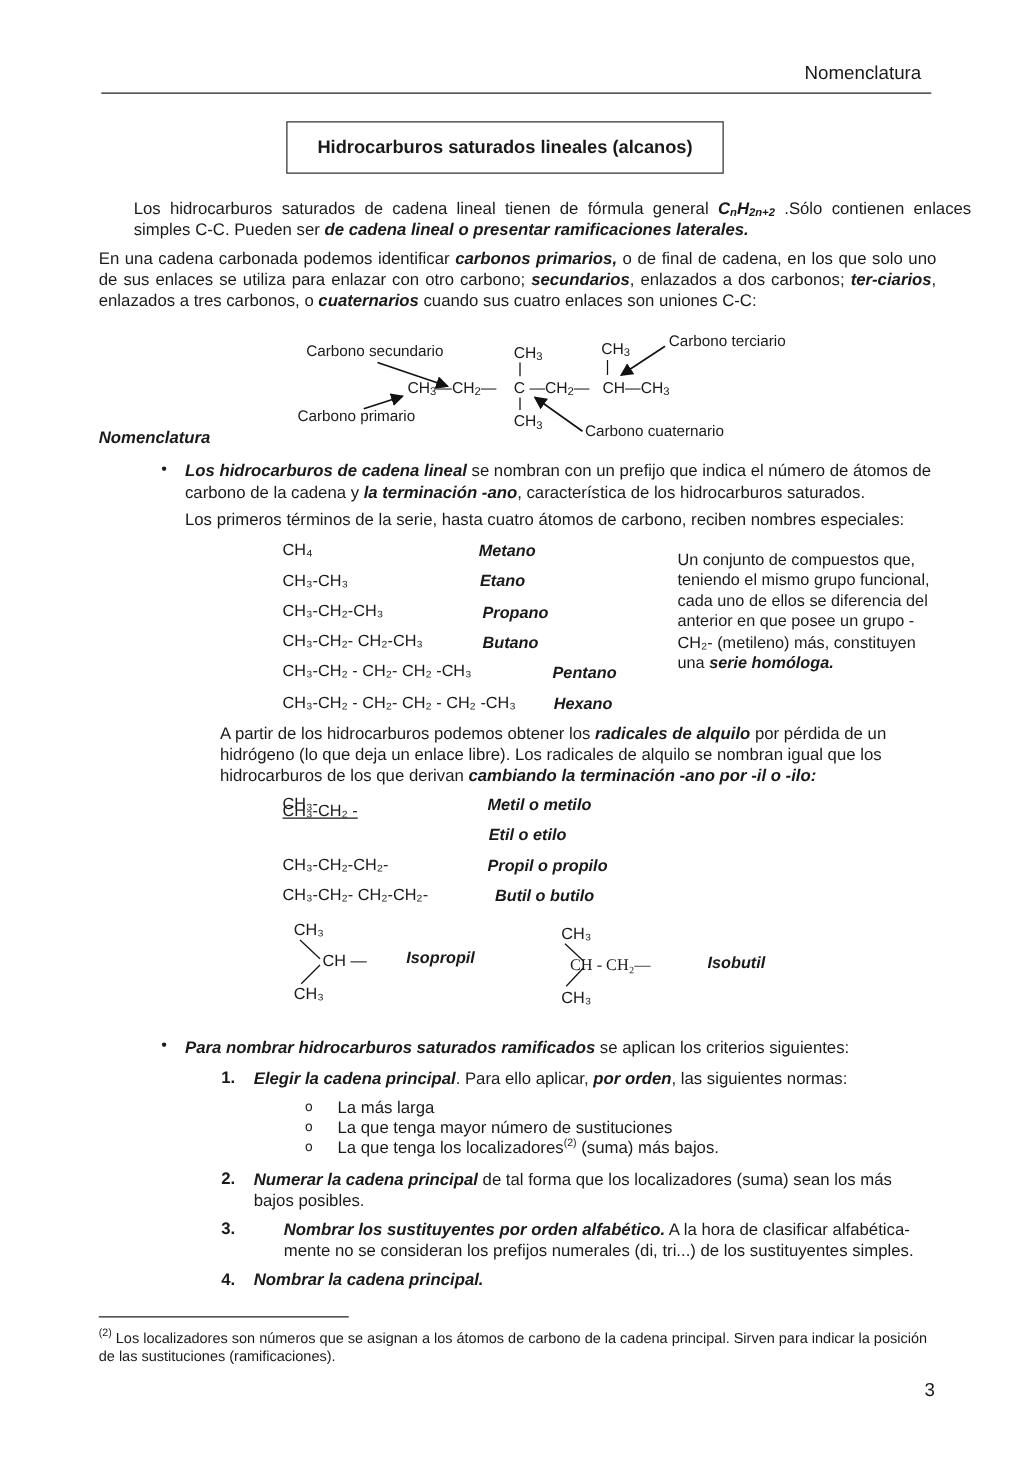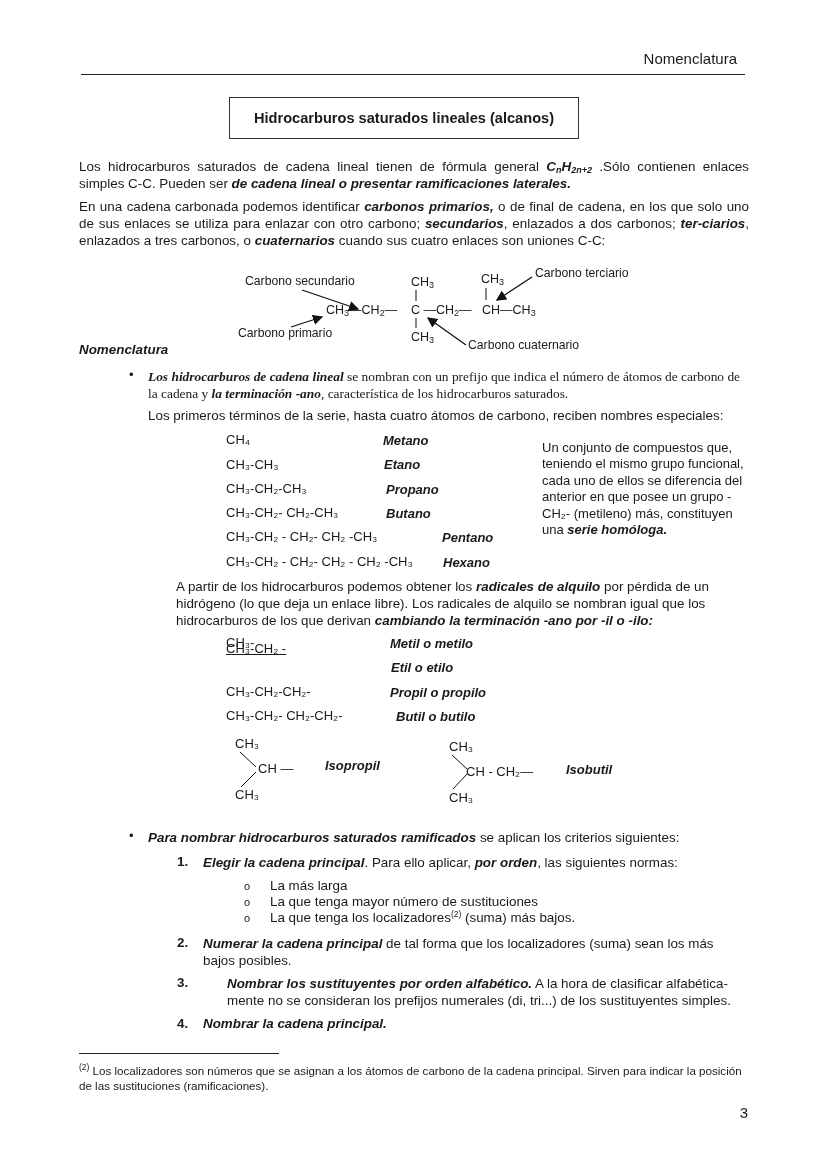--- a/index.html
+++ b/index.html
@@ -32,21 +32,21 @@
 </head>
 <body>
 
 <div class="abs header-text">Nomenclatura</div>
 <div class="abs header-rule"></div>
 
 <div class="abs title-box">
   <span>Hidrocarburos saturados lineales (alcanos)</span>
 </div>
 
-<div class="abs para" style="top:158px;">
+<div class="abs para" style="top:158px;margin-left:28px;">
   <span>Los hidrocarburos saturados de cadena lineal tienen de fórmula general </span><span class="bi"><span>C</span><sub>n</sub><span>H</span><sub>2n+2</sub></span><span> .Sólo contienen enlaces simples C-C. Pueden ser  </span><span class="bi">de cadena lineal o presentar ramificaciones laterales.</span>
 </div>
 
 <div class="abs para" style="top:198px;">
   <span>En una cadena carbonada podemos identificar </span><span class="bi">carbonos primarios,</span><span> o de final de cadena, en los que solo uno de sus enlaces se utiliza para enlazar con otro carbono; </span><span class="bi">secundarios</span><span>, enlazados a dos carbonos; </span><span class="bi">ter-ciarios</span><span>, enlazados a tres carbonos, o </span><span class="bi">cuaternarios</span><span> cuando sus cuatro enlaces son uniones C-C:</span>
 </div>
 
 <div class="abs" style="left:0;top:0;width:828px;height:863px;pointer-events:none;">
   <svg class="abs" style="left:0;top:0;" width="828" height="1171">
     <defs>
@@ -77,21 +77,21 @@
   <span class="abs diag" style="left:411px;top:330px;"><span>CH</span><sub>3</sub></span>
 
   <span class="abs diag" style="left:326px;top:303px;white-space:nowrap;"><span>CH</span><sub>3</sub><span>—CH</span><sub>2</sub><span>—</span></span>
   <span class="abs diag" style="left:411px;top:303px;white-space:nowrap;"><span>C</span>&nbsp;<span>—CH</span><sub>2</sub><span>—</span></span>
   <span class="abs diag" style="left:482px;top:303px;white-space:nowrap;"><span>CH—</span><span>CH</span><sub>3</sub></span>
 </div>
 
 <div class="abs sec-head">Nomenclatura</div>
 
 <span class="abs bullet-dot" style="left:129px;top:367px;">•</span>
-<div class="abs indent-para" style="top:368px;font-family:Liberation Serif, serif;">
+<div class="abs indent-para" style="top:368px;">
   <span class="bi">Los hidrocarburos de cadena lineal</span><span> se nombran con un prefijo que indica el número de átomos de carbono de la cadena y </span><span class="bi">la terminación -ano</span><span>, característica de los hidrocarburos saturados.</span>
 </div>
 <div class="abs indent-para" style="top:407px;">Los primeros términos de la serie, hasta cuatro átomos de carbono, reciben nombres especiales:</div>
 
 <div>
   <span class="abs formula" style="top:432px;">CH₄</span>
   <span class="abs fname" style="left:383px;top:433px;">Metano</span>
   <span class="abs formula" style="top:457px;">CH₃-CH₃</span>
   <span class="abs fname" style="left:384px;top:457px;">Etano</span>
   <span class="abs formula" style="top:481px;">CH₃-CH₂-CH₃</span>
@@ -130,21 +130,21 @@
   <line x1="467" y1="774" x2="453" y2="789" stroke="#111" stroke-width="1"></line>
 </svg>
 <div>
   <span class="abs formula" style="left:235px;top:736px;">CH₃</span>
   <span class="abs formula" style="left:258px;top:761px;">CH —</span>
   <span class="abs formula" style="left:235px;top:787px;">CH₃</span>
   <span class="abs fname" style="left:325px;top:758px;">Isopropil</span>
 </div>
 <div>
   <span class="abs formula" style="left:449px;top:739px;">CH₃</span>
-  <span class="abs formula" style="left:466px;top:764px;">CH - CH₂—</span>
+  <span class="abs formula" style="left:456px;top:764px;font-family:Liberation Serif, serif;">CH - CH₂—</span>
   <span class="abs formula" style="left:449px;top:790px;">CH₃</span>
   <span class="abs fname" style="left:566px;top:762px;text-align:center;">Isobutil</span>
 </div>
 
 <span class="abs bullet-dot" style="left:129px;top:828px;">•</span>
 <div class="abs indent-para" style="top:829px;">
   <span class="bi">Para nombrar hidrocarburos saturados ramificados</span><span>  se aplican los criterios siguientes:</span>
 </div>
 
 <span class="abs num" style="left:177px;top:854px;">1.</span>

